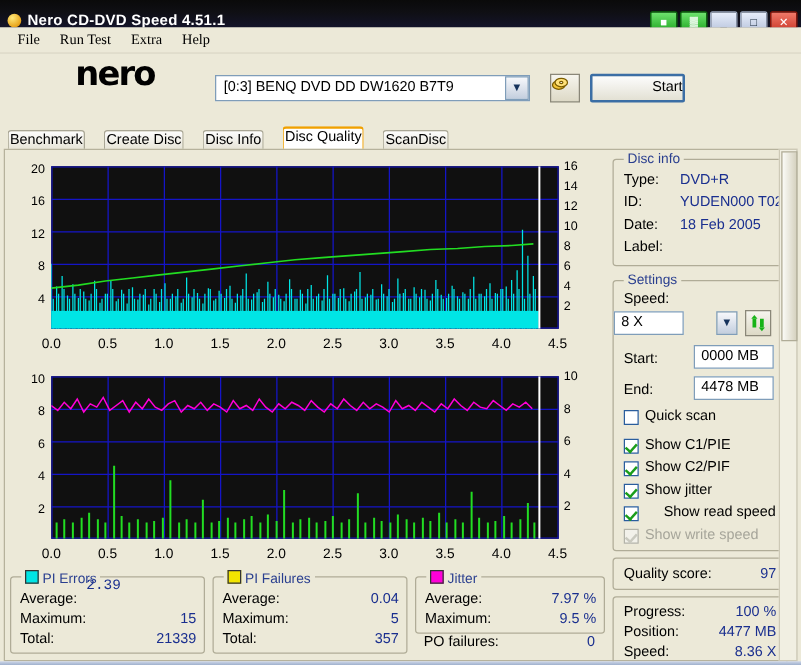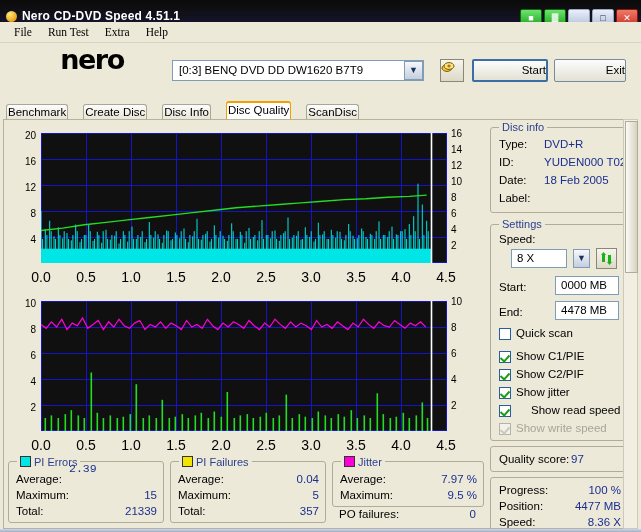--- a/index.html
+++ b/index.html
@@ -93,21 +93,21 @@
 
   
   .chartbox{position:absolute;background:#ece9d8;}
   .plot{position:absolute;background:#101010;}
   svg{display:block;}
   .axlabel{
     position:absolute;font-size:10px;color:#000;text-align:right;white-space:nowrap;
   }
   .axlabel.l{text-align:right;}
   .axlabel.r{text-align:left;}
-  .xlabel{position:absolute;font-size:14px;text-align:center;width:30px;}
+  .xlabel{position:absolute;font-size:11px;text-align:center;width:30px;}
 
   
   .grp{
     position:absolute;box-sizing:border-box;
     border:1px solid #b0ac97;border-radius:3px;background:transparent;
   }
   .grp > .cap{
     position:absolute;top:-7px;left:8px;background:#ece9d8;padding:0 3px;
     font-size:11px;color:#2a3f8f;
   }
@@ -178,21 +178,20 @@
     <div class="drive">[0:3]   BENQ DVD DD DW1620 B7T9</div>
     <div class="drive-arrow">▼</div>
     <div class="eject">
       <svg width="14" height="14" viewBox="0 0 14 14">
         <ellipse cx="6" cy="8" rx="5" ry="3.4" fill="#f3c63a" stroke="#7a5c00"></ellipse>
         <ellipse cx="8" cy="6" rx="5" ry="3.4" fill="#ffe27a" stroke="#7a5c00"></ellipse>
         <ellipse cx="8" cy="6" rx="1.3" ry="0.9" fill="#fff" stroke="#7a5c00"></ellipse>
       </svg>
     </div>
     <div class="tbtn start">Start</div>
-    <div class="tbtn exit">Exit</div>
   </div>
 
   <div class="tabs">
     <div class="tab">Benchmark</div>
     <div class="tab">Create Disc</div>
     <div class="tab">Disc Info</div>
     <div class="tab active">Disc Quality</div>
     <div class="tab">ScanDisc</div>
   </div>
 
@@ -597,21 +596,21 @@
       <div class="row" style="left:8px;top:46px;">Date:</div>
       <div class="val" style="left:53px;top:46px;">18 Feb 2005</div>
       <div class="row" style="left:8px;top:64px;">Label:</div>
       <div class="val" style="left:53px;top:64px;"></div>
     </div>
 
     <div class="grp" style="left:486px;top:104px;width:140px;height:217px;">
       <div class="cap">Settings</div>
 
       <div class="row" style="left:8px;top:8px;">Speed:</div>
-      <div class="ifield" style="left:20px;top:24px;width:56px;height:19px;">8 X</div>
+      <div class="ifield" style="left:0;top:24px;width:56px;height:19px;">8 X</div>
       <div style="position:absolute;left:82px;top:24px;width:17px;height:19px;box-sizing:border-box;background:linear-gradient(180deg,#f7f8fb,#c3cede);border:1px solid #7f9db9;text-align:center;line-height:17px;font-size:9px;color:#16335c;">▼</div>
       <div style="position:absolute;left:105px;top:23px;width:21px;height:21px;box-sizing:border-box;background:linear-gradient(180deg,#f6f5ee,#ddd9c6);border:1px solid #8a8778;">
         <svg width="15" height="15" viewBox="0 0 15 15" style="margin:2px 0 0 2px;">
           <path d="M3 11 L3 4 L6 4 L6 11 Z" fill="#17b317"></path>
           <path d="M9 4 L9 11 L12 11 L12 4 Z" fill="#17b317"></path>
           <path d="M2 4 L4.5 1 L7 4 Z" fill="#17b317"></path>
           <path d="M8 11 L10.5 14 L13 11 Z" fill="#17b317"></path>
         </svg>
       </div>
 
@@ -634,21 +633,21 @@
 
       <div class="cbox on" style="left:8px;top:180px;"></div>
       <div class="cbl" style="left:40px;top:179px;">Show read speed</div>
 
       <div class="cbox on dis" style="left:8px;top:198px;"></div>
       <div class="cbl dis" style="left:25px;top:197px;">Show write speed</div>
     </div>
 
     <div class="grp" style="left:486px;top:326px;width:140px;height:26px;">
       <div class="row" style="left:8px;top:6px;">Quality score:</div>
-      <div class="val r" style="left:80px;top:6px;width:50px;text-align:left;">97</div>
+      <div class="val r" style="left:80px;top:6px;width:50px;text-align:right;">97</div>
     </div>
 
     <div class="grp" style="left:486px;top:357px;width:140px;height:56px;">
       <div class="row" style="left:8px;top:6px;">Progress:</div>
       <div class="val r" style="left:70px;top:6px;width:60px;text-align:right;">100 %</div>
       <div class="row" style="left:8px;top:22px;">Position:</div>
       <div class="val r" style="left:70px;top:22px;width:60px;text-align:right;">4477 MB</div>
       <div class="row" style="left:8px;top:38px;">Speed:</div>
       <div class="val r" style="left:70px;top:38px;width:60px;text-align:right;">8.36 X</div>
     </div>

